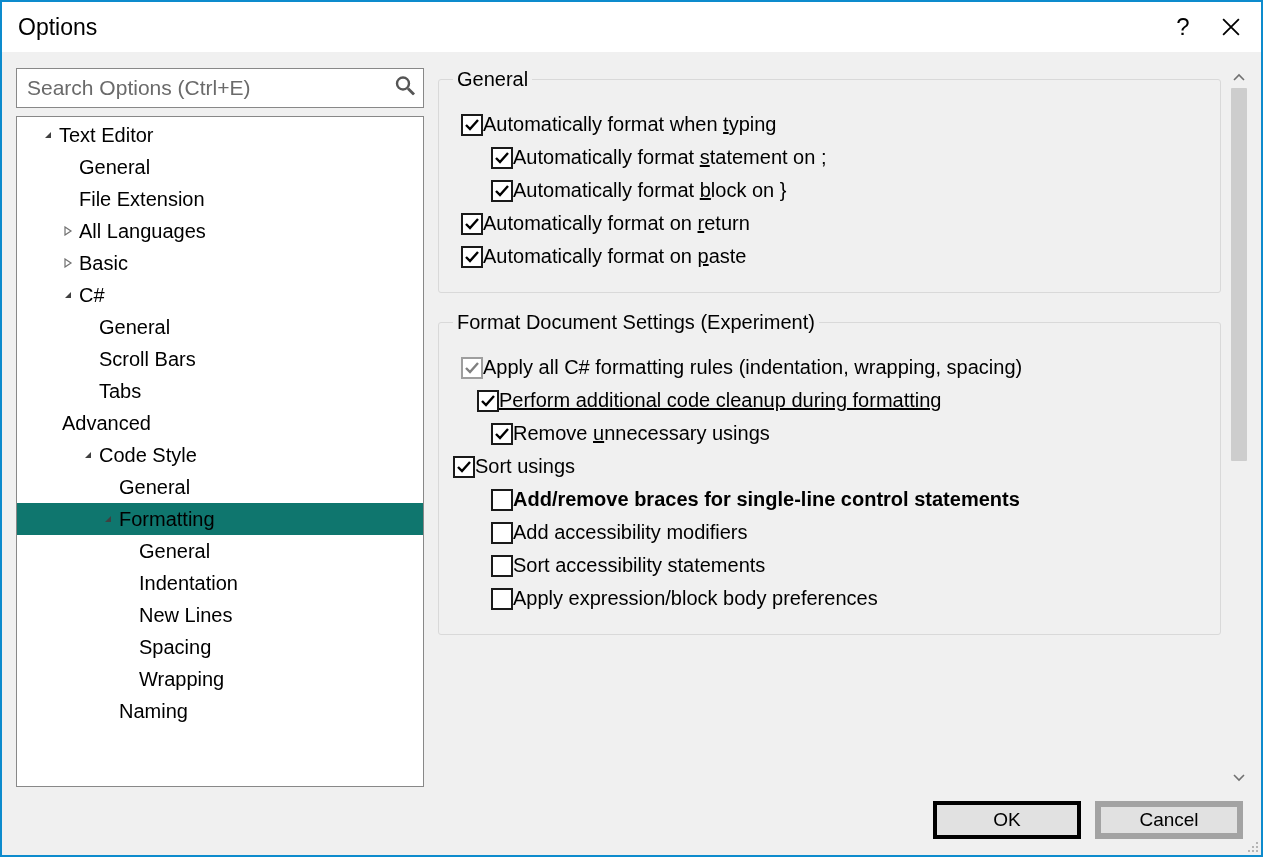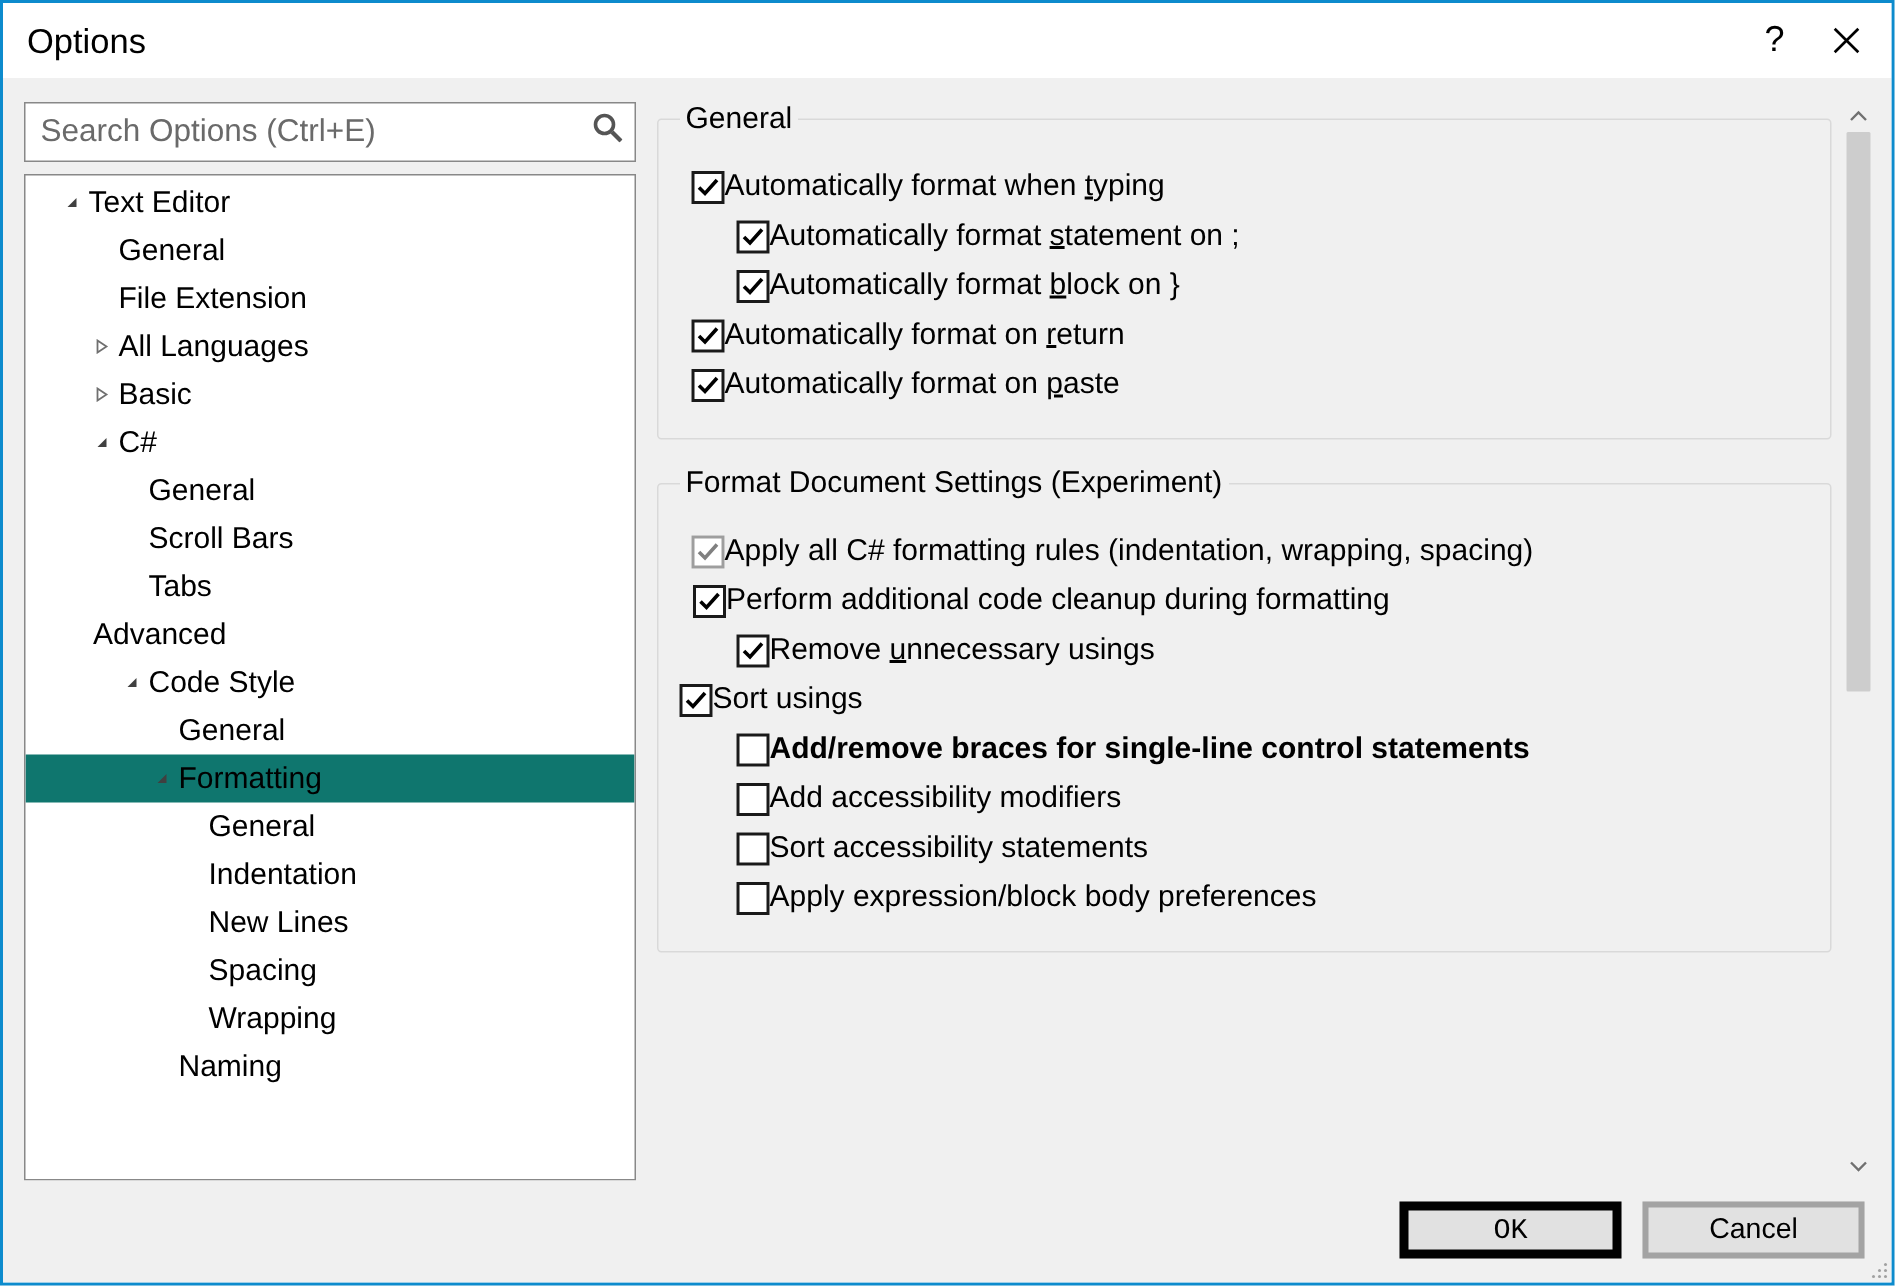--- a/index.html
+++ b/index.html
@@ -166,27 +166,27 @@
 .underline { text-decoration: underline; }
 
 .buttons {
   display: flex;
   justify-content: flex-end;
   gap: 14px;
   padding: 0 6px 4px 0;
 }
 .btn {
   width: 148px; height: 38px;
-  border: 4px solid #a3a3a3;
+  border: 6px solid #a3a3a3;
   background: #e1e1e1;
   font-size: 19px;
   display: flex; align-items: center; justify-content: center;
   cursor: pointer;
 }
-.btn.default { border: 6px solid #000000; font-family: Liberation Mono, monospace; }
+.btn.default { border: 4px solid #000000; }
 .resize-grip {
   position: absolute;
   right: 4px; bottom: 4px;
   width: 14px; height: 14px;
 }
 
 
 .tree::-webkit-scrollbar { width: 20px; }
 .tree::-webkit-scrollbar-track { background: #f0f0f0; }
 .tree::-webkit-scrollbar-thumb { background: #cdcdcd; }
@@ -374,21 +374,21 @@
           <fieldset class="group">
             <legend>Format Document Settings (Experiment)</legend>
             <div class="chk-row" style="margin-left: 8px;">
               <span class="chk checked disabled">
                 <svg viewBox="0 0 16 16">
                   <path d="M2 8 L6 12 L14 3" fill="none" stroke="#000" stroke-width="2.4"></path>
                 </svg>
               </span>
               <span class="chk-label"><span>Apply all C# formatting rules (indentation, wrapping, spacing)</span></span>
             </div>
-            <div class="chk-row" style="margin-left: 9px;">
+            <div class="chk-row" style="margin-left: 24px; text-decoration: underline;">
               <span class="chk checked">
                 <svg viewBox="0 0 16 16">
                   <path d="M2 8 L6 12 L14 3" fill="none" stroke="#000" stroke-width="2.4"></path>
                 </svg>
               </span>
               <span class="chk-label"><span>Perform additional code cleanup during formatting</span></span>
             </div>
             <div class="chk-row" style="margin-left: 38px;">
               <span class="chk checked">
                 <svg viewBox="0 0 16 16">

